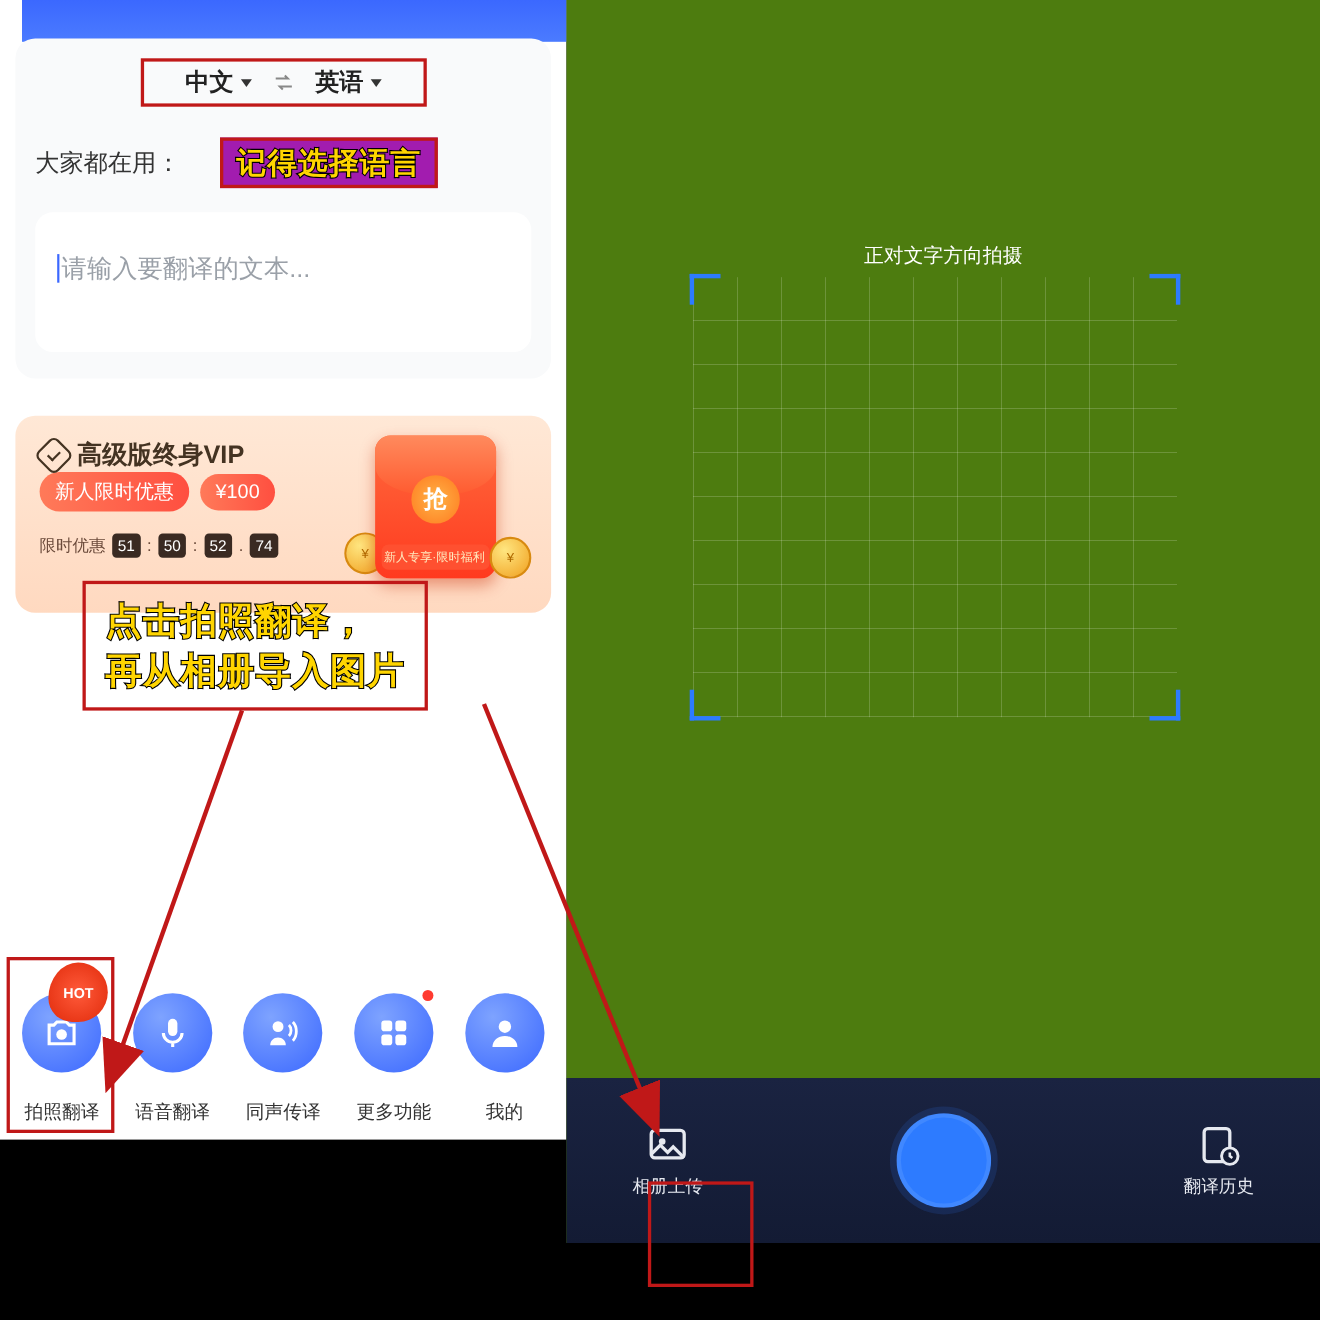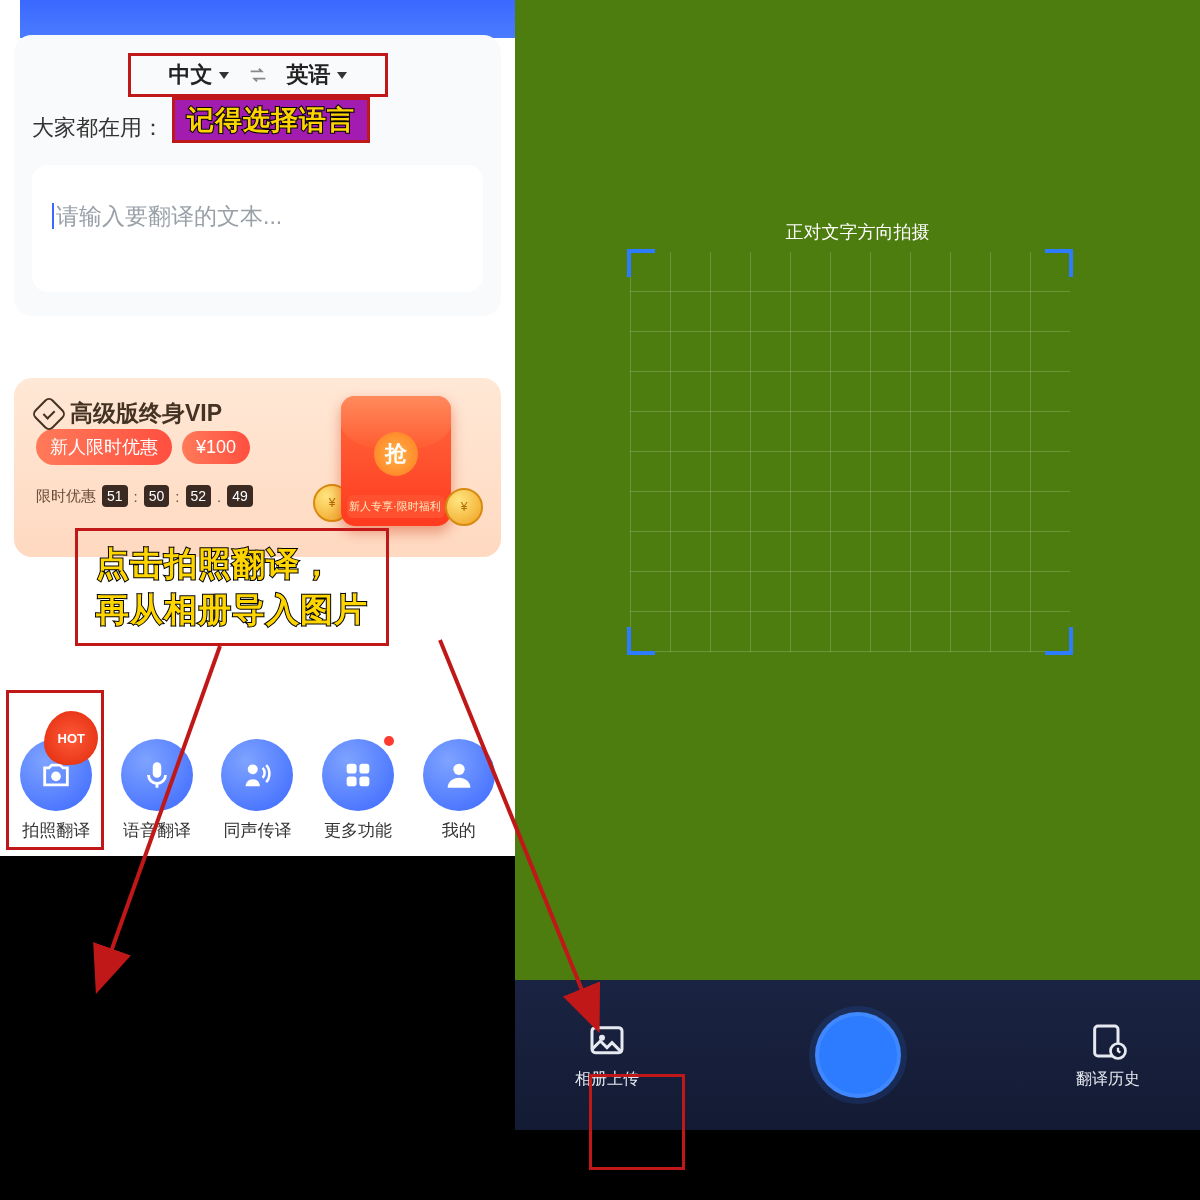--- a/index.html
+++ b/index.html
@@ -9,21 +9,21 @@
   background: #000;
   font-family: -apple-system, "PingFang SC", "Microsoft YaHei", sans-serif;
   position: relative;
   overflow: hidden;
 }
 
 
 .left-screen {
   position: absolute;
   left: 0; top: 0;
-  width: 515px; height: 856px;
+  width: 515px; height: 1036px;
   background: #fff;
   padding-left: 20px;
 }
 .left-header {
   background: linear-gradient(180deg, #3b68ff 0%, #4b7bff 100%);
   height: 38px;
 }
 .card-top {
   position: absolute;
   top: 35px; left: 14px; right: 14px;
@@ -49,23 +49,25 @@
   width: 0; height: 0;
   border-left: 5px solid transparent;
   border-right: 5px solid transparent;
   border-top: 7px solid #333;
 }
 .swap-icon {
   width: 22px; height: 22px;
   display: flex; align-items: center; justify-content: center;
 }
 .popular-row {
-  display: flex; align-items: flex-end;
+  display: flex; align-items: center;
+  margin-top: 28px;
   font-size: 22px;
   color: #333;
+  gap: 28px;
 }
 .annotation-box-1 {
   border: 3px solid #c01818;
   background: #a21caf;
   margin-left: 8px;
   padding: 2px 12px;
 }
 .annotation-text {
   color: #ffd500;
   font-weight: 900;
@@ -194,21 +196,21 @@
 
 .bottom-nav {
   position: absolute;
   bottom: 14px; left: 0; right: 0;
   display: flex;
   justify-content: space-around;
   align-items: flex-end;
   padding: 0 6px;
 }
 .nav-item {
-  display: flex; flex-direction: column; align-items: center; gap: 8px;
+  display: flex; flex-direction: column; align-items: center; gap: 24px;
   font-size: 17px; color: #333;
   position: relative;
 }
 .nav-circle {
   width: 72px; height: 72px;
   border-radius: 50%;
   background: radial-gradient(circle at 35% 30%, #7ea3ff, #3b68ff);
   display: flex; align-items: center; justify-content: center;
   color: #fff;
 }
@@ -353,21 +355,21 @@
           <span class="vip-check"></span>
         </span>
       <span>高级版终身VIP</span>
     </div>
     <div class="vip-offer">
       <span class="offer-pill">新人限时优惠</span>
       <span class="offer-pill">¥100</span>
     </div>
     <div class="vip-countdown">
       <span>限时优惠</span>
-      <span class="cd-cell">51</span>:<span class="cd-cell">50</span>:<span class="cd-cell">52</span>.<span class="cd-cell">49</span>
+      <span class="cd-cell">51</span>:<span class="cd-cell">50</span>:<span class="cd-cell">52</span>.<span class="cd-cell">74</span>
     </div>
     <div class="red-envelope">
       <div class="coin coin1">¥</div>
       <div class="env-main">
         <div class="env-flap"></div>
         <div class="env-badge">抢</div>
         <div class="env-banner">新人专享·限时福利</div>
       </div>
       <div class="coin coin2">¥</div>
     </div>

